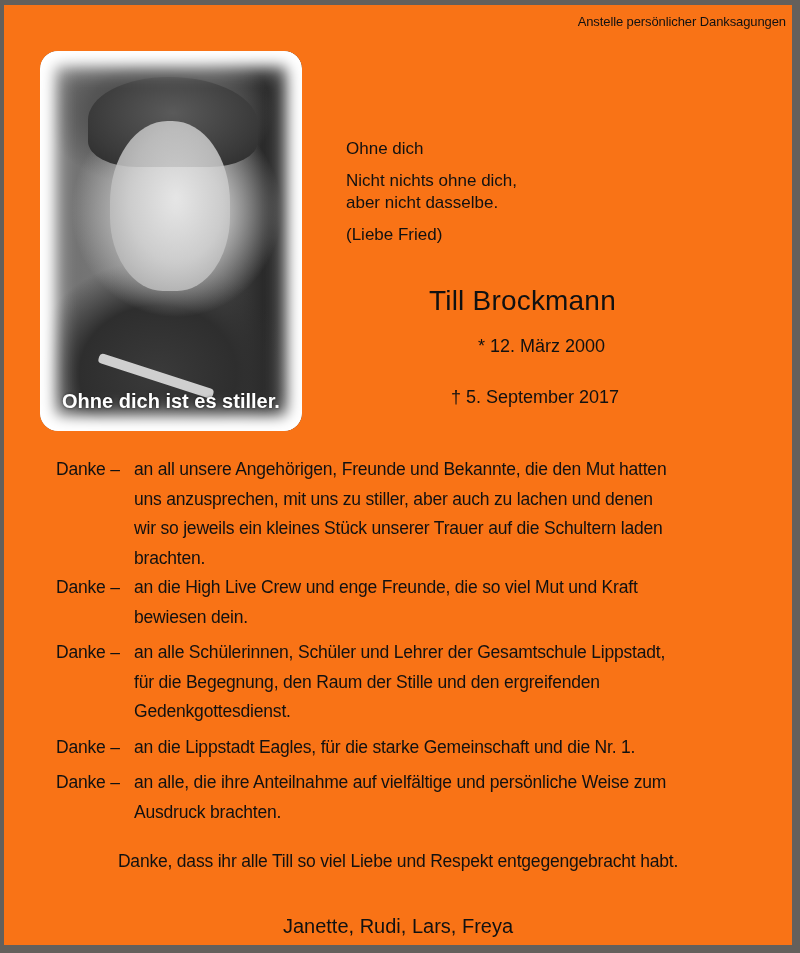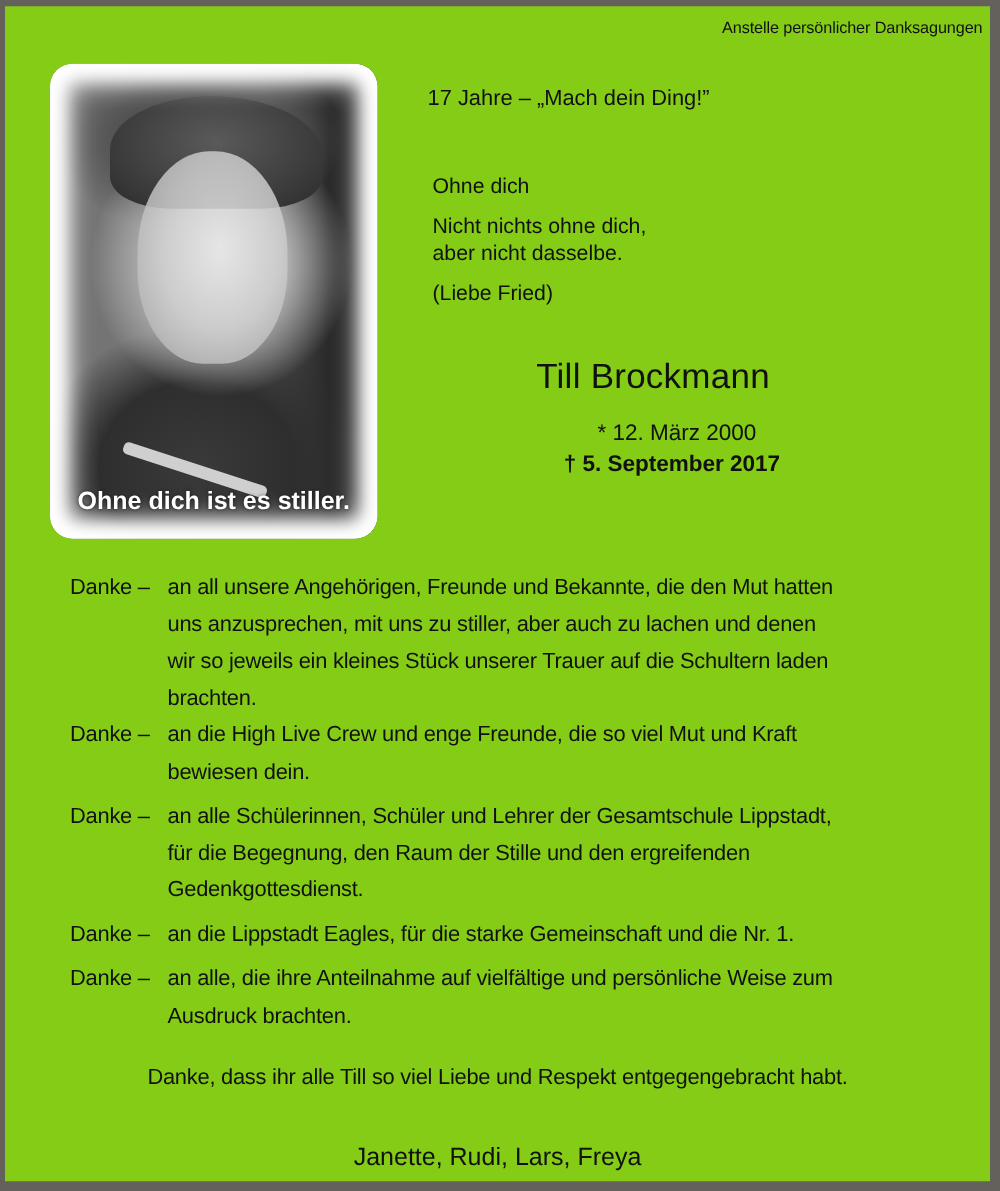--- a/index.html
+++ b/index.html
@@ -8,21 +8,21 @@
       background: #64605c;
       position: relative;
       overflow: hidden;
       font-family: "Liberation Sans", sans-serif;
       color: #111;
     }
     .sheet {
       position: absolute;
       left: 4px; top: 5px;
       width: 788px; height: 940px;
-      background: #84cc16;
+      background: #f97316;
     }
     .header-note {
       position: absolute;
       right: 6px; top: 9px;
       font-size: 13px;
       color: #111;
       letter-spacing: -0.1px;
     }
     
     .photo {
@@ -99,23 +99,22 @@
       font-size: 28px;
       letter-spacing: 0.2px;
     }
     .birth {
       position: absolute;
       left: 474px; top: 331px;
       font-size: 18px;
     }
     .death {
       position: absolute;
-      left: 447px; top: 356px;
+      left: 447px; top: 382px;
       font-size: 18px;
-      font-weight: bold;
     }
     
     .thanks {
       position: absolute;
       left: 28px; top: 450px;
       width: 750px;
       font-size: 17.5px;
       line-height: 29.5px;
       letter-spacing: -0.2px;
     }
@@ -158,21 +157,20 @@
   <div class="header-note">Anstelle persönlicher Danksagungen</div>
 
   <div class="photo">
     <div class="photo-hair"></div>
     <div class="photo-face"></div>
     <div class="photo-collar"></div>
     <div class="photo-fade"></div>
     <div class="photo-caption">Ohne dich ist es stiller.</div>
   </div>
 
-  <div class="motto">17 Jahre – „Mach dein Ding!”</div>
 
   <div class="poem">
     <p>Ohne dich</p>
     <p>
       <span class="l">Nicht nichts ohne dich,</span>
       <span class="l">aber nicht dasselbe.</span>
     </p>
     <p>(Liebe Fried)</p>
   </div>
 

